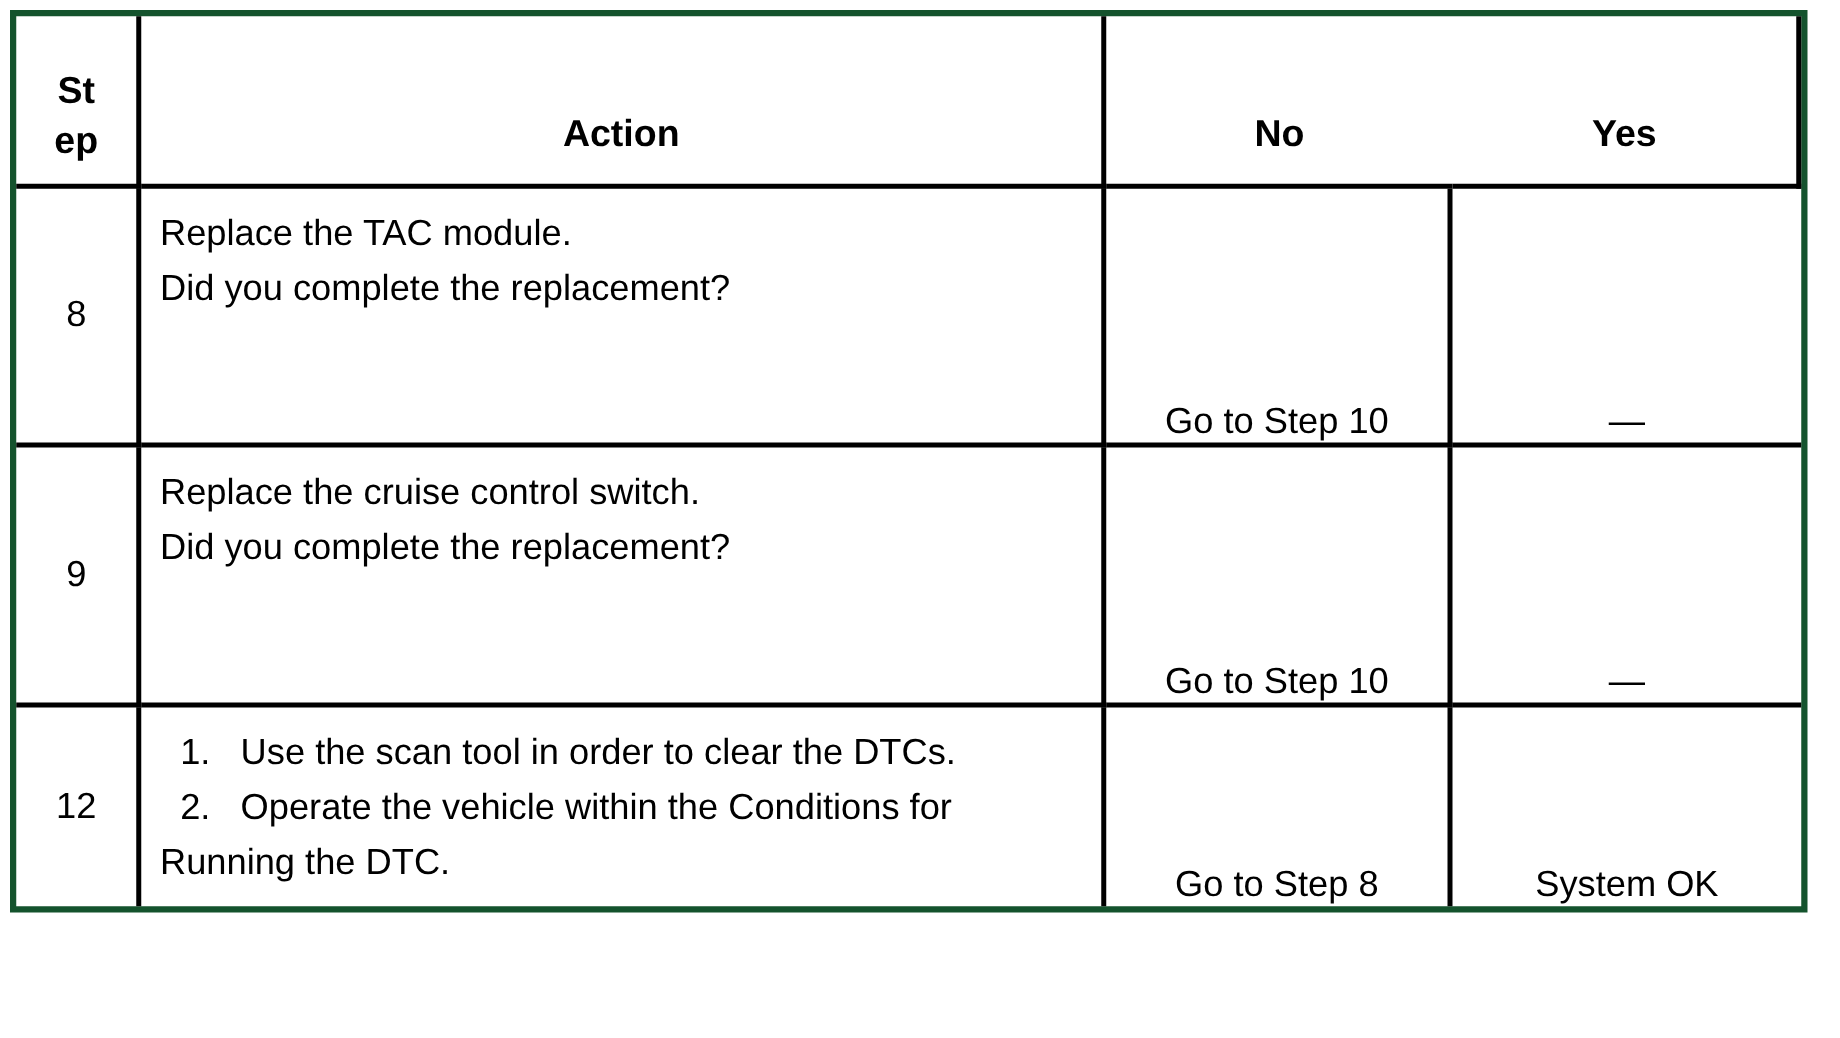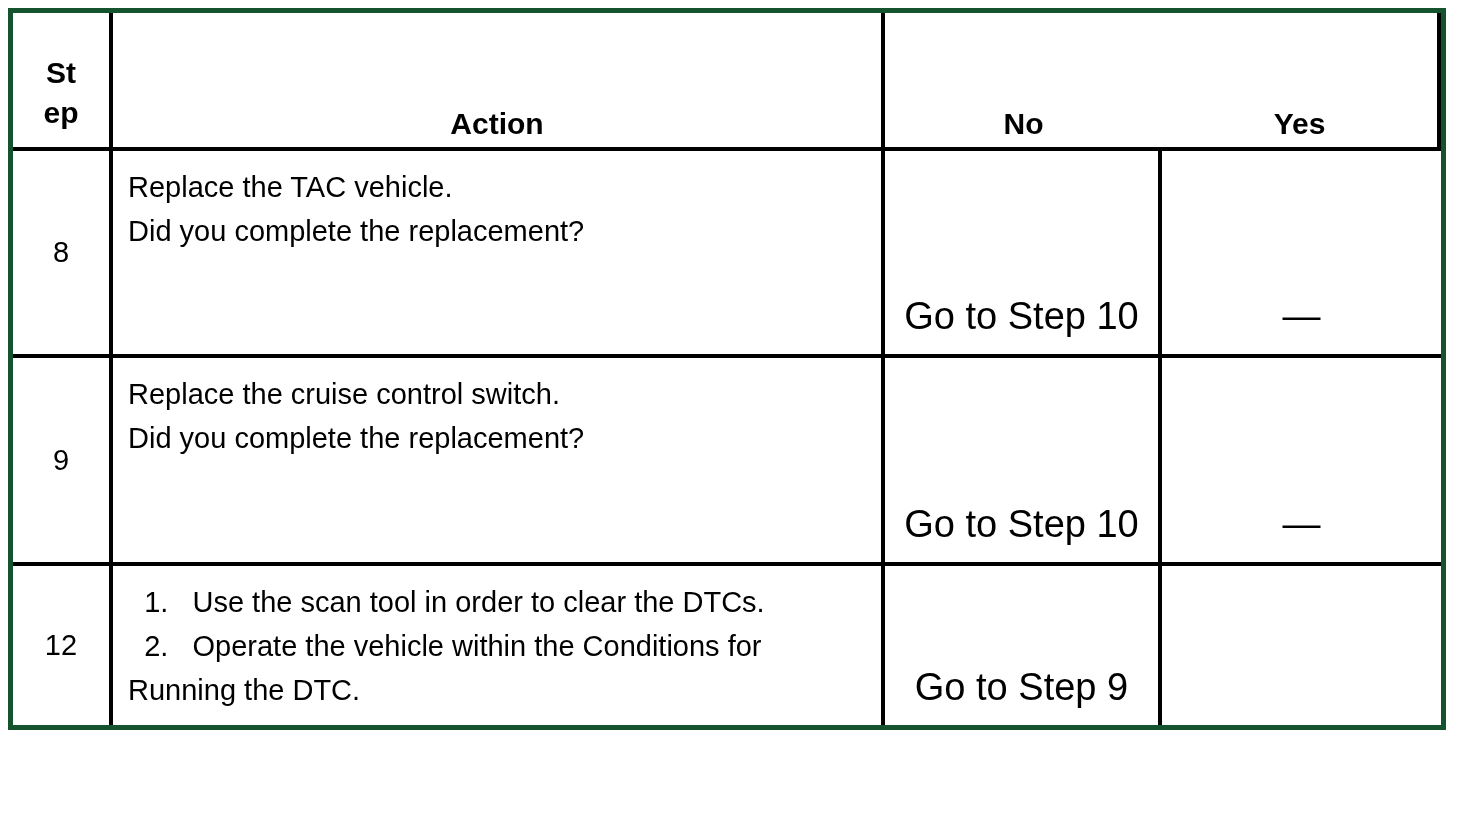--- a/index.html
+++ b/index.html
@@ -38,21 +38,21 @@
   .cell.last-row { border-bottom: none; }
 
   
   .head {
     font-weight: bold;
     font-size: 30px;
     display: flex;
     align-items: flex-end;
     justify-content: center;
     text-align: center;
-    padding-bottom: 6px;
+    padding-bottom: 22px;
   }
   .head.step-head {
     white-space: pre-line;
     line-height: 40px;
     padding-bottom: 14px;
   }
 
   
   .step-cell {
     display: flex;
@@ -65,50 +65,50 @@
     font-size: 29px;
     line-height: 44px;
     white-space: pre-wrap;
     text-align: left;
   }
   .result-cell {
     display: flex;
     align-items: flex-end;
     justify-content: center;
     text-align: center;
-    font-size: 38px;
-    padding-bottom: 16px;
+    font-size: 29px;
   }
 </style>
 </head>
 <body>
 
 <div class="canvas">
   <div class="dtc-table">
 
     <div class="cell head step-head">St
 ep</div>
     <div class="cell head">Action</div>
     <div class="cell head last-col">No</div>
     <div class="cell head">Yes</div>
 
     <div class="cell step-cell">8</div>
-    <div class="cell action-cell">Replace the TAC vehicle.
+    <div class="cell action-cell">Replace the TAC module.
 Did you complete the replacement?</div>
     <div class="cell result-cell">Go to Step 10</div>
     <div class="cell result-cell last-col">—</div>
 
     <div class="cell step-cell">9</div>
     <div class="cell action-cell">Replace the cruise control switch.
 Did you complete the replacement?</div>
     <div class="cell result-cell">Go to Step 10</div>
     <div class="cell result-cell last-col">—</div>
 
     <div class="cell step-cell last-row">12</div>
     <div class="cell action-cell last-row">  1.   Use the scan tool in order to clear the DTCs.
   2.   Operate the vehicle within the Conditions for
 Running the DTC.
 
  Does the DTC reset?</div>
-    <div class="cell result-cell last-row">Go to Step 9</div>
+    <div class="cell result-cell last-row">Go to Step 8</div>
+    <div class="cell result-cell last-col last-row">System OK</div>
 
   </div>
 </div>
 
 </body></html>

